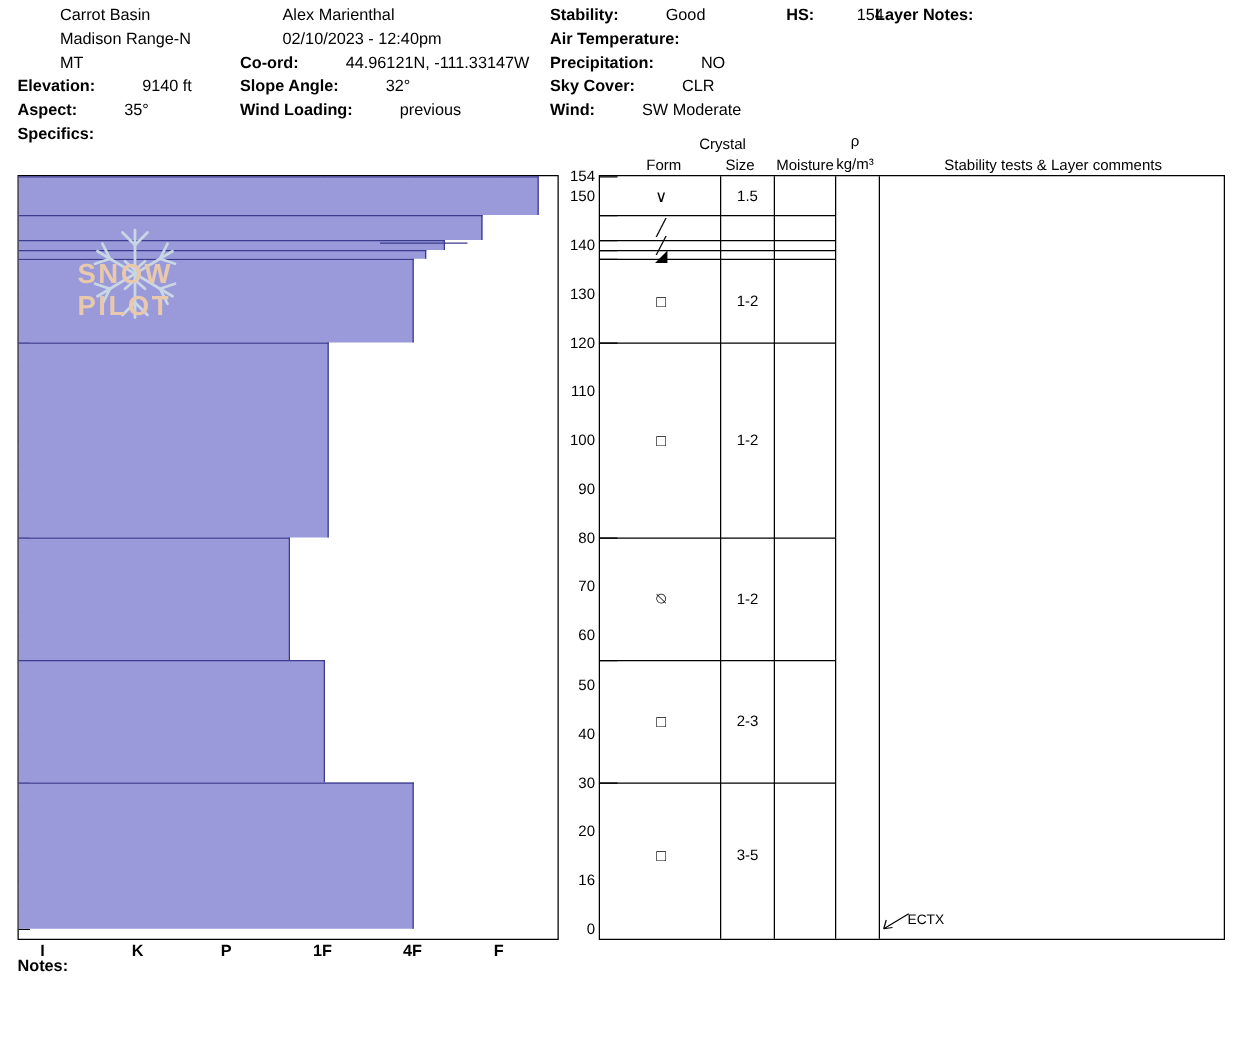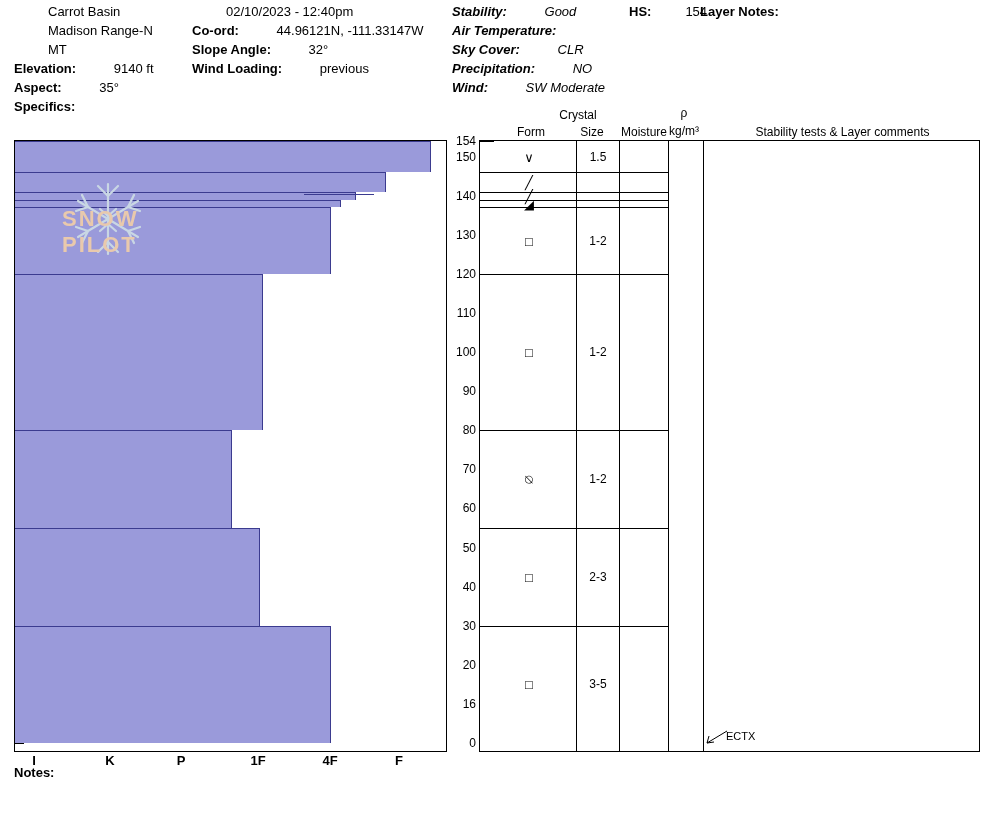--- a/index.html
+++ b/index.html
@@ -169,31 +169,32 @@
   <div class="hdr-col" style="left:14px; top:2px; width:175px;">
     <div class="hdr-line"><span class="val">Carrot Basin</span></div>
     <div class="hdr-line"><span class="val">Madison Range-N</span></div>
     <div class="hdr-line"><span class="val">MT</span></div>
     <div class="hdr-line"><span class="lbl">Elevation:</span> <span class="val">9140 ft</span></div>
     <div class="hdr-line"><span class="lbl">Aspect:</span> <span class="val">35°</span></div>
     <div class="hdr-line"><span class="lbl">Specifics:</span> <span class="val"></span></div>
   </div>
 
   <div class="hdr-col" style="left:192px; top:2px; width:245px;">
+    <div class="hdr-line"><span class="val">Alex Marienthal</span></div>
     <div class="hdr-line"><span class="val">02/10/2023 - 12:40pm</span></div>
     <div class="hdr-line"><span class="lbl">Co-ord:</span> <span class="val">44.96121N, -111.33147W</span></div>
     <div class="hdr-line"><span class="lbl">Slope Angle:</span> <span class="val">32°</span></div>
     <div class="hdr-line"><span class="lbl">Wind Loading:</span> <span class="val">previous</span></div>
   </div>
 
-  <div class="hdr-col" style="left:452px; top:2px; width:180px;font-style:italic;">
+  <div class="hdr-col" style="left:440px; top:2px; width:180px;">
     <div class="hdr-line"><span class="lbl">Stability:</span> <span class="val">Good</span></div>
     <div class="hdr-line"><span class="lbl">Air Temperature:</span> <span class="val"></span></div>
+    <div class="hdr-line"><span class="lbl">Precipitation:</span> <span class="val">NO</span></div>
     <div class="hdr-line"><span class="lbl">Sky Cover:</span> <span class="val">CLR</span></div>
-    <div class="hdr-line"><span class="lbl">Precipitation:</span> <span class="val">NO</span></div>
     <div class="hdr-line"><span class="lbl">Wind:</span> <span class="val">SW Moderate</span></div>
   </div>
 
   <div class="hdr-col" style="left:629px; top:2px;">
     <div class="hdr-line"><span class="lbl">HS:</span><span class="val">154</span></div>
   </div>
 
   <div class="hdr-col" style="left:700px; top:2px;">
     <div class="hdr-line"><span class="lbl">Layer Notes:</span></div>
   </div>

